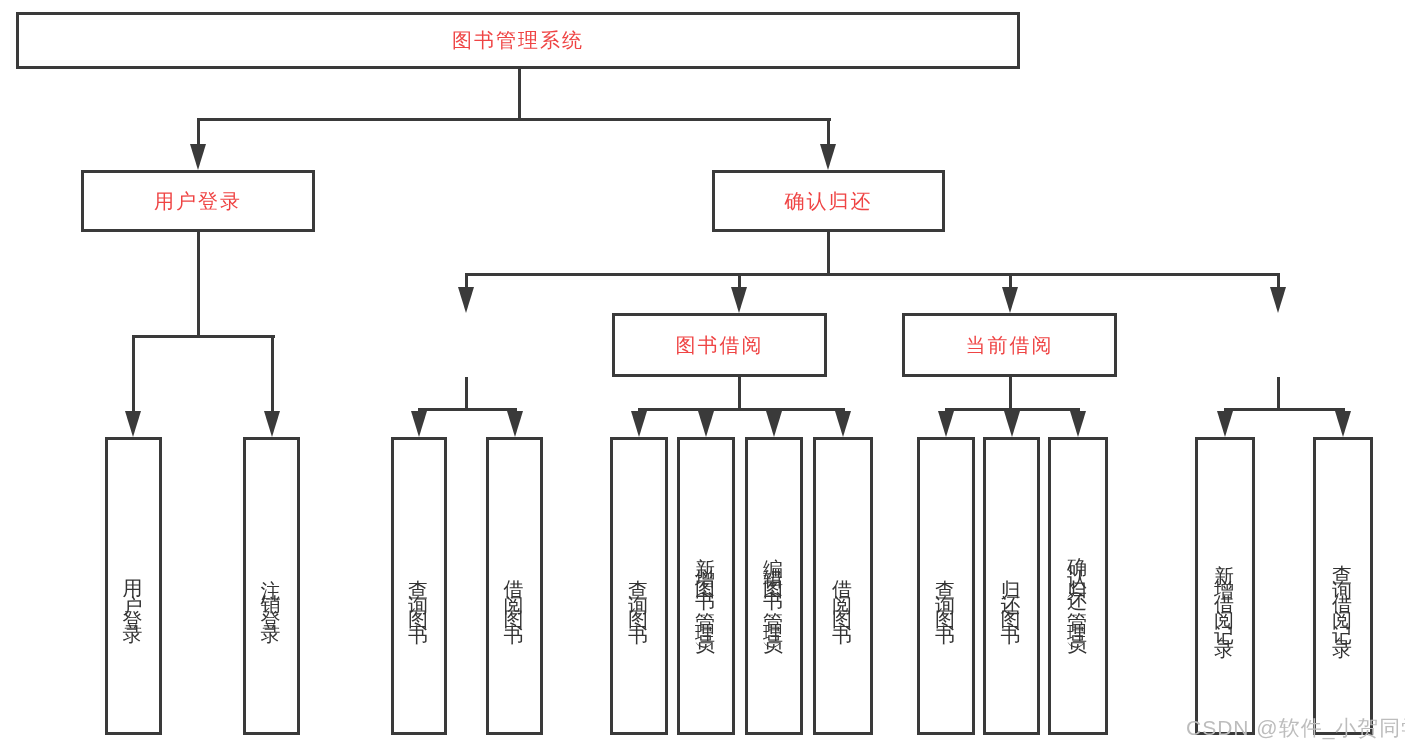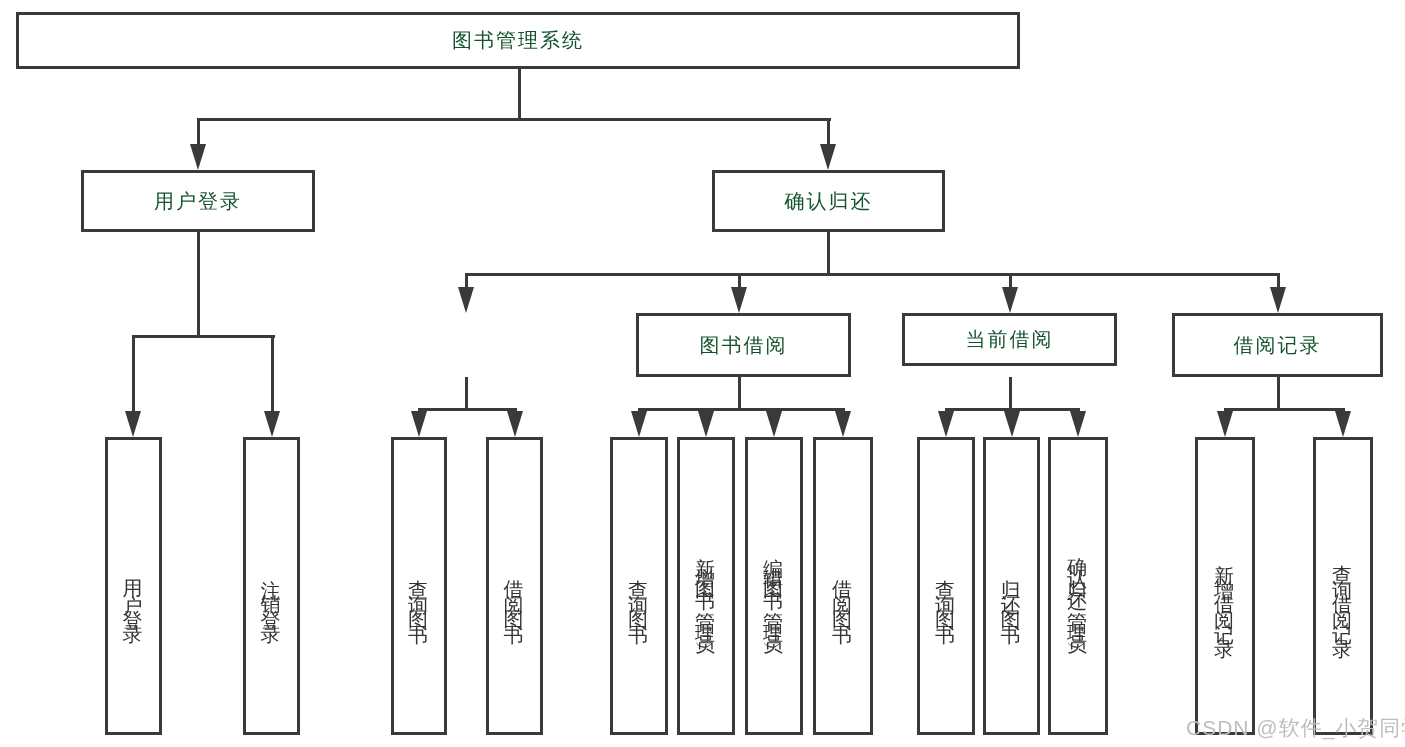--- a/index.html
+++ b/index.html
@@ -9,21 +9,21 @@
     background:#ffffff;
     font-family:"Liberation Sans", sans-serif;
     overflow:hidden;
   }
   .hbox{
     position:absolute;
     box-sizing:border-box;
     border:3px solid #3a3a3a;
     background:#ffffff;
     display:flex;align-items:center;justify-content:center;
-    font-size:20px;letter-spacing:2px;color:#14532d;
+    font-size:20px;letter-spacing:2px;color:#ef4444;
   }
   .vbox{
     position:absolute;
     box-sizing:border-box;
     border:3px solid #3a3a3a;
     background:#ffffff;
     display:flex;align-items:center;justify-content:center;
     writing-mode:vertical-lr;
     font-size:20px;letter-spacing:15px;color:#333333;
     padding-top:15px; 
@@ -72,23 +72,22 @@
   <div class="line" style="left:465px;top:273px;width:815px;height:3px"></div>
   <div class="line" style="left:465px;top:275px;width:3px;height:14px"></div>
   <div class="arrow" style="left:458px;top:287px"></div>
   <div class="line" style="left:738px;top:275px;width:3px;height:14px"></div>
   <div class="arrow" style="left:731px;top:287px"></div>
   <div class="line" style="left:1009px;top:275px;width:3px;height:14px"></div>
   <div class="arrow" style="left:1002px;top:287px"></div>
   <div class="line" style="left:1277px;top:275px;width:3px;height:14px"></div>
   <div class="arrow" style="left:1270px;top:287px"></div>
 
-  <div class="hbox" style="left:636px;top:313px;width:215px;height:64px">图书借阅</div>
-  <div class="hbox" style="left:902px;top:313px;width:215px;height:53px">当前借阅</div>
-  <div class="hbox" style="left:1172px;top:313px;width:211px;height:64px">借阅记录</div>
+  <div class="hbox" style="left:612px;top:313px;width:215px;height:64px">图书借阅</div>
+  <div class="hbox" style="left:902px;top:313px;width:215px;height:64px">当前借阅</div>
 
   <div class="line" style="left:465px;top:377px;width:3px;height:31px"></div>
   <div class="line" style="left:418px;top:408px;width:99px;height:3px"></div>
   <div class="line" style="left:418px;top:410px;width:3px;height:8px"></div>
   <div class="arrow" style="left:411px;top:411px"></div>
   <div class="line" style="left:514px;top:410px;width:3px;height:8px"></div>
   <div class="arrow" style="left:507px;top:411px"></div>
 
   <div class="line" style="left:738px;top:377px;width:3px;height:31px"></div>
   <div class="line" style="left:638px;top:408px;width:207px;height:3px"></div>

